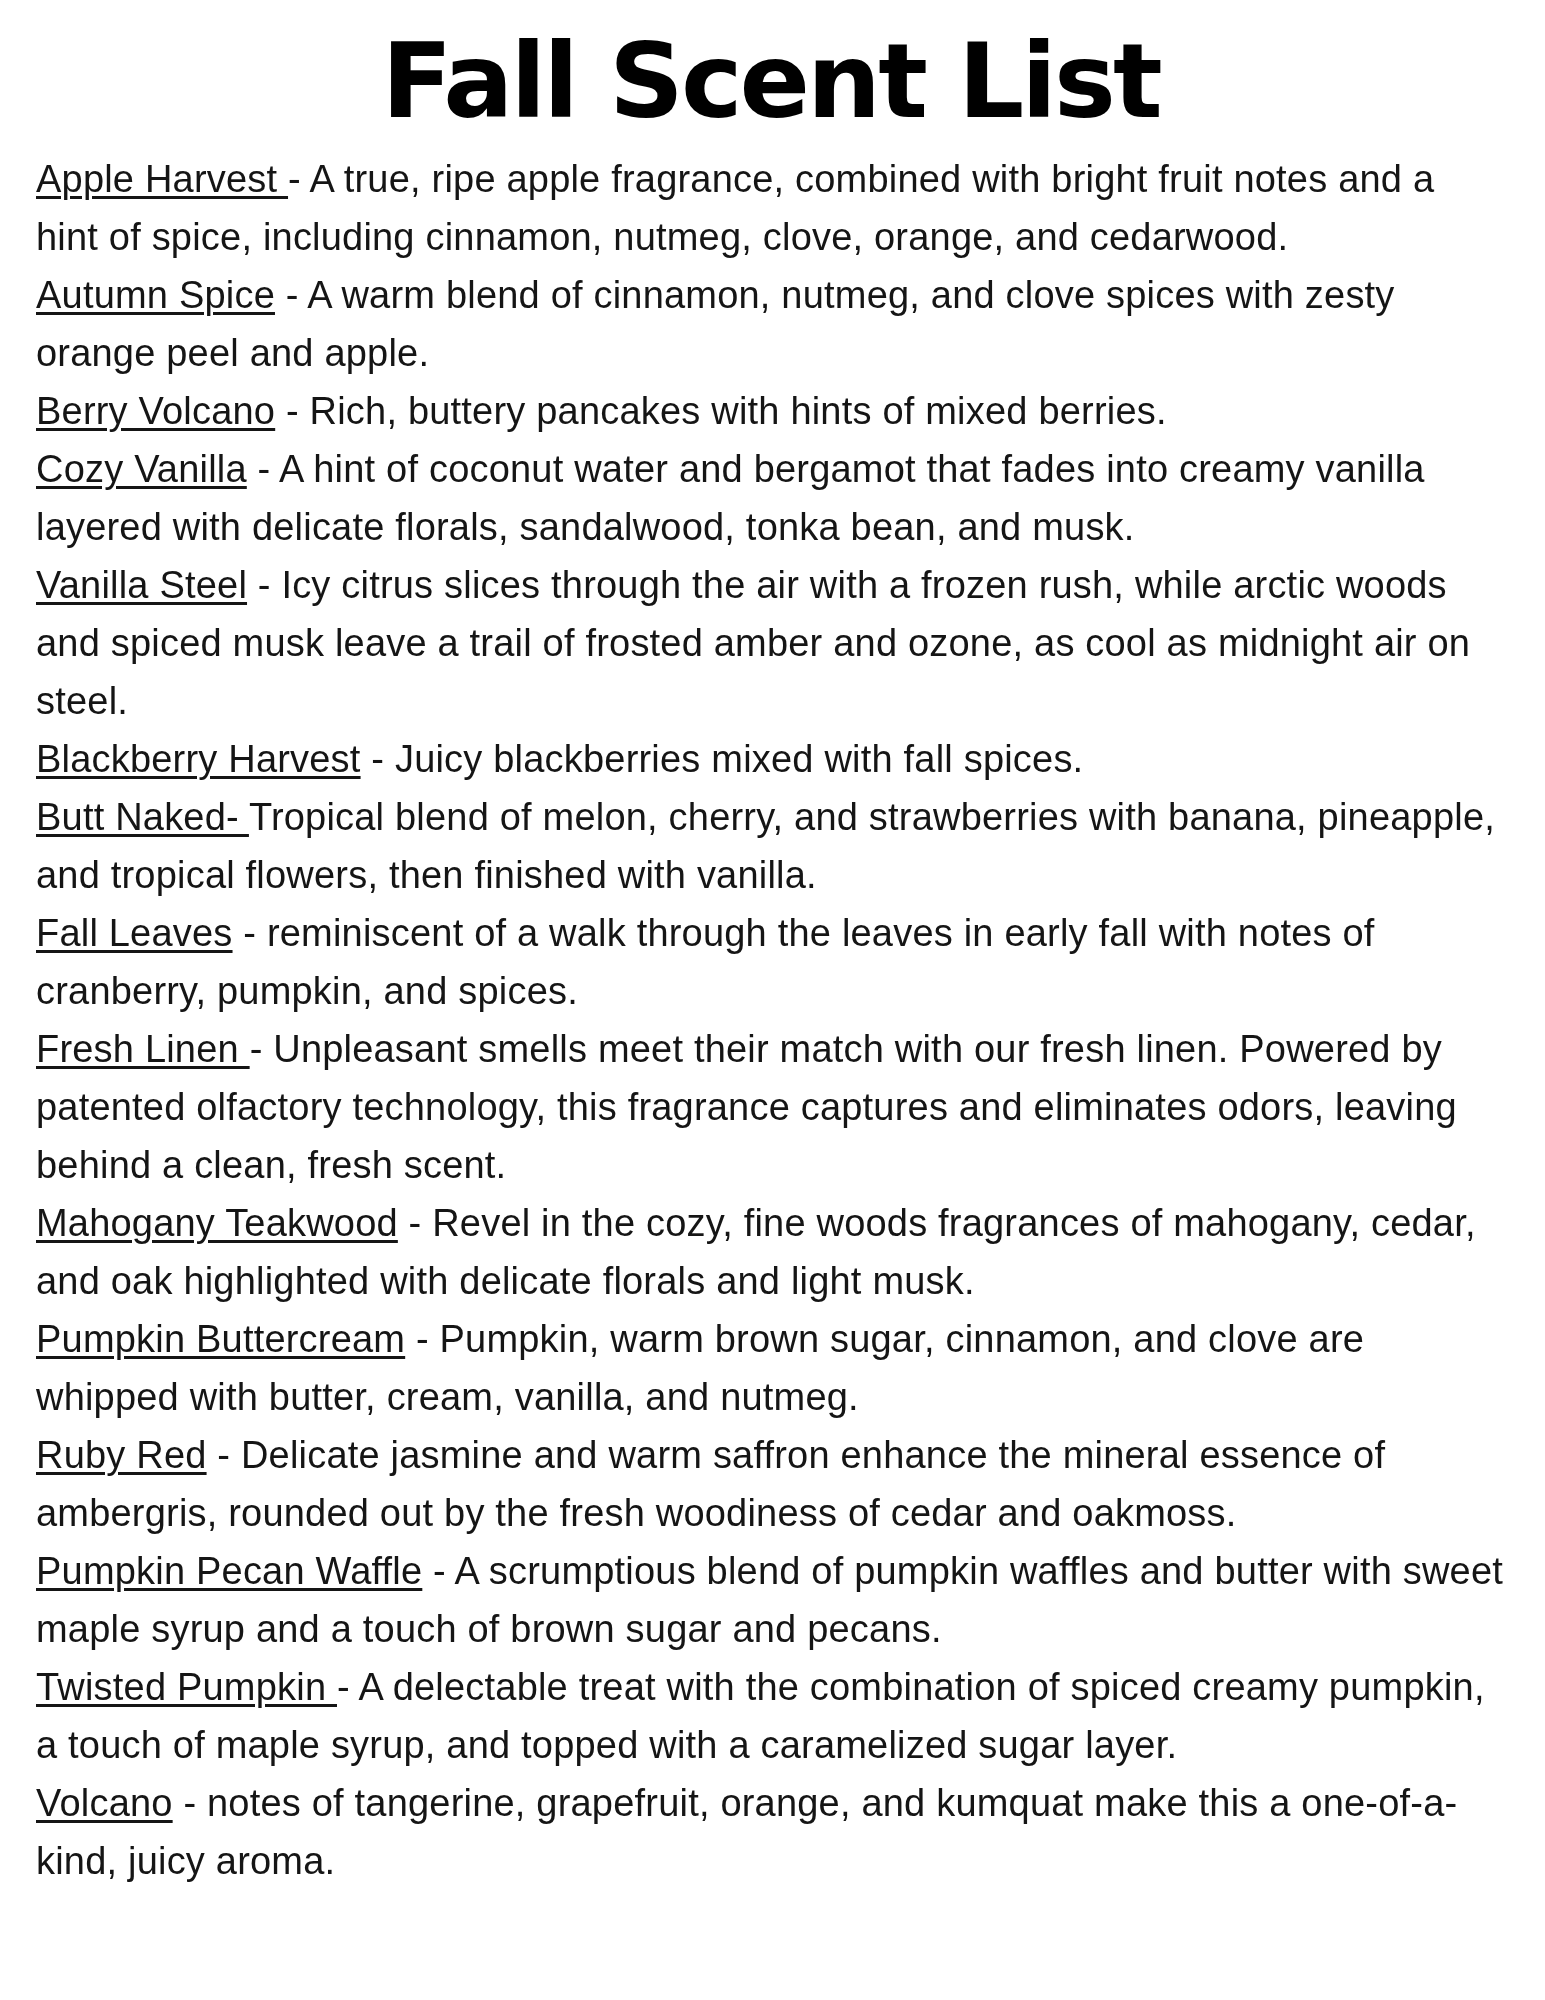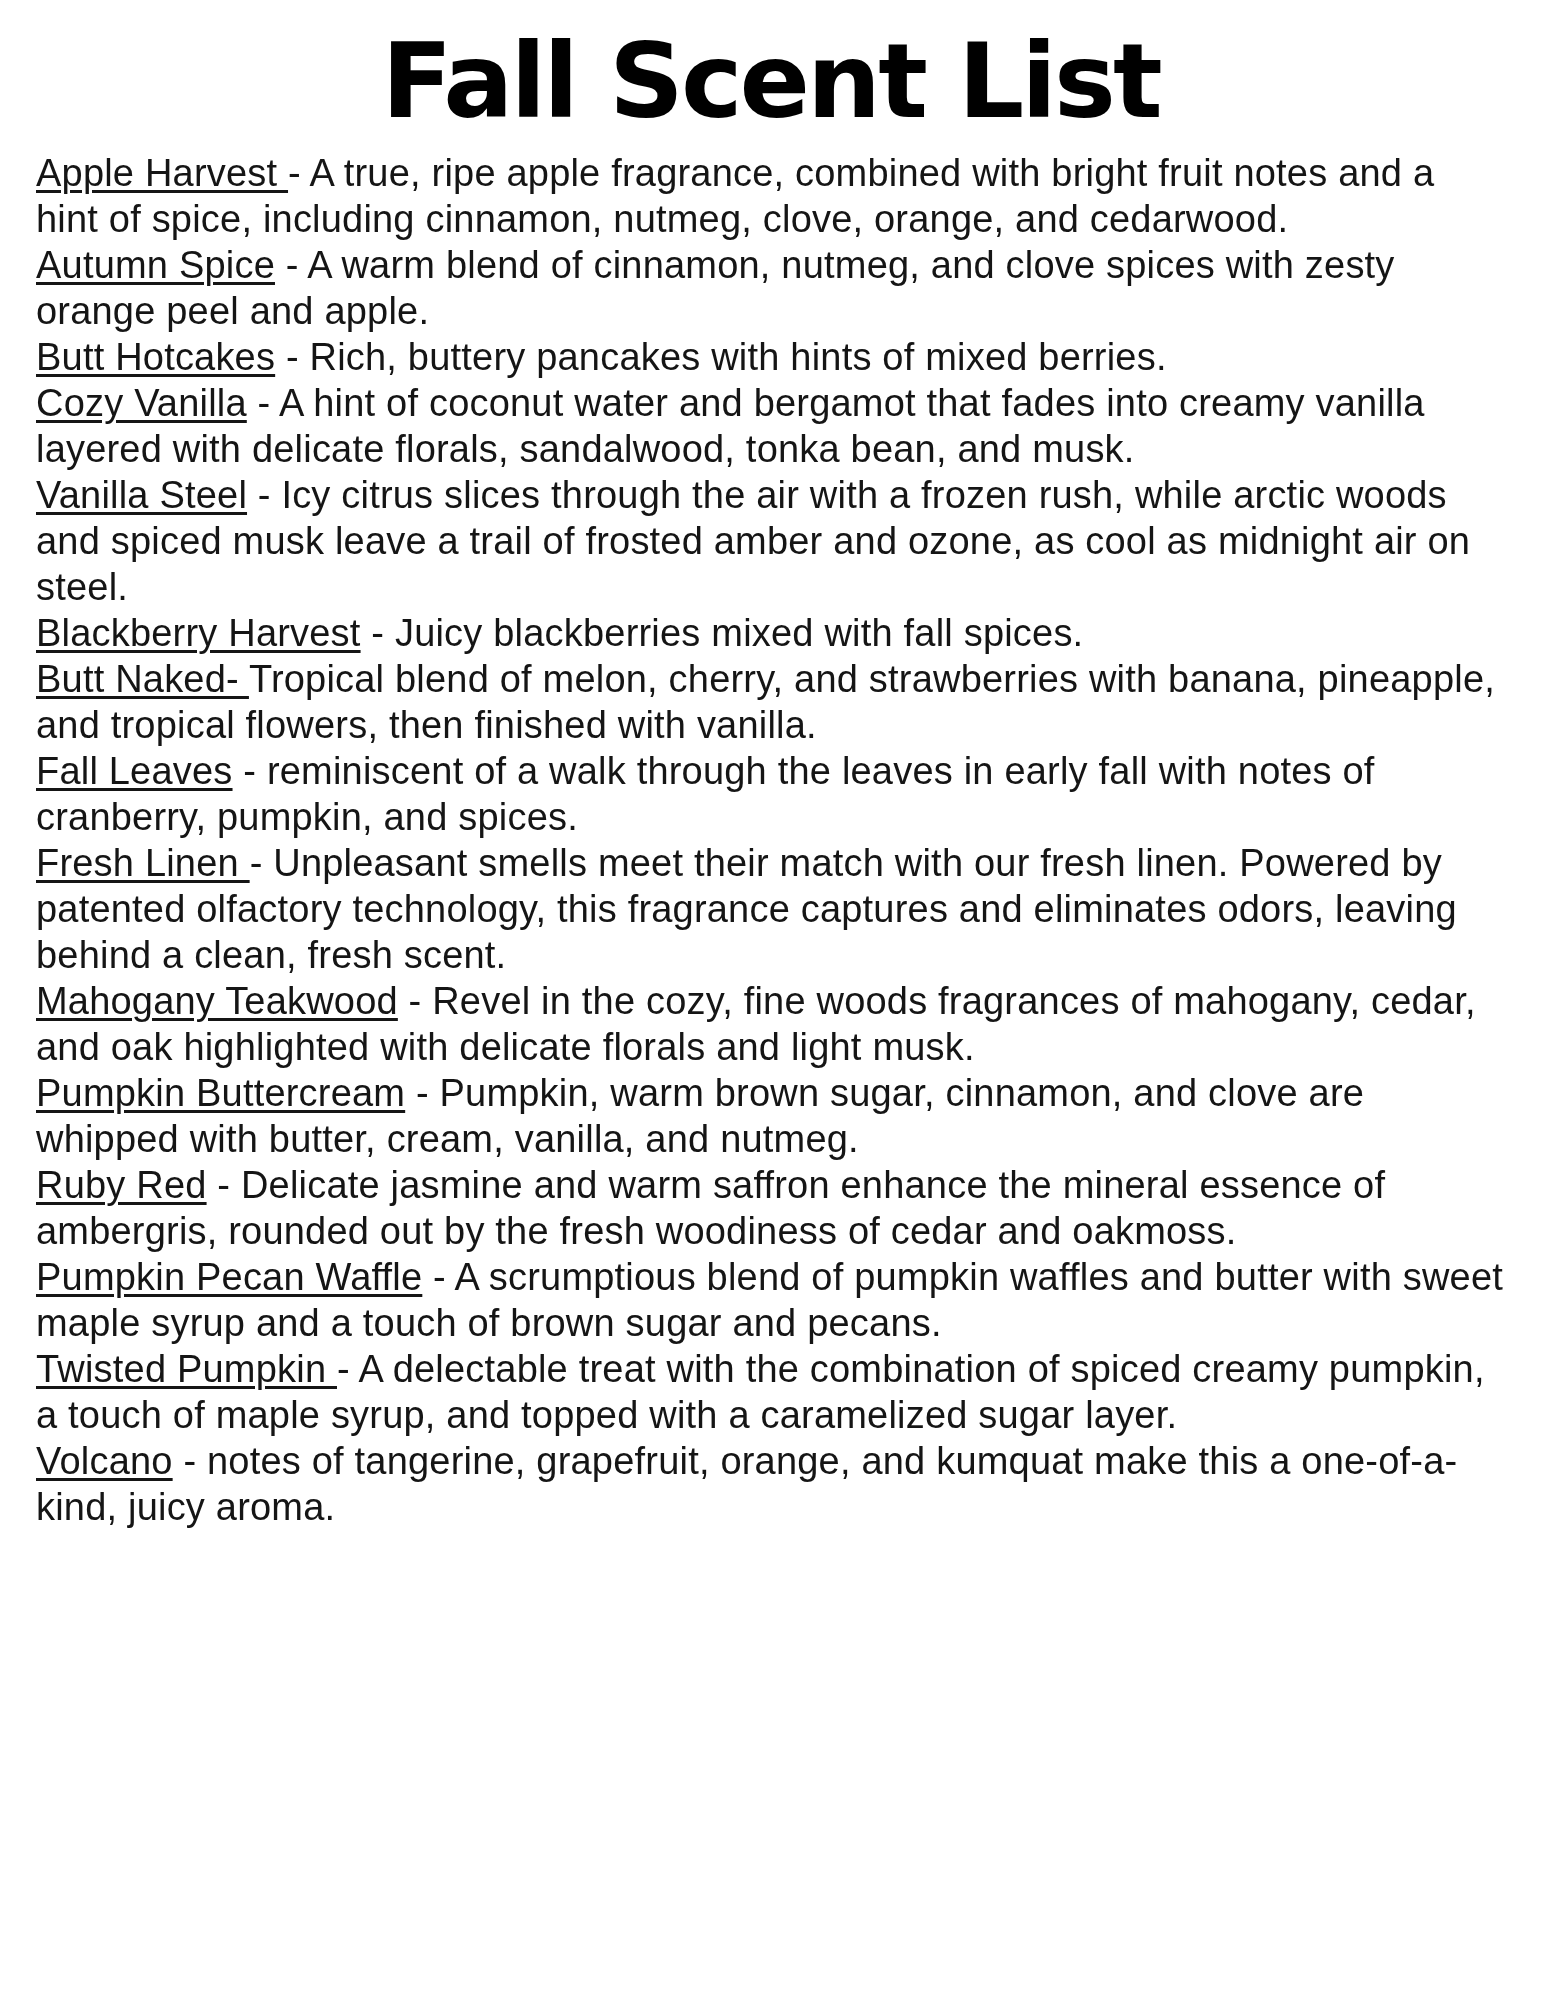--- a/index.html
+++ b/index.html
@@ -26,21 +26,21 @@
     font-weight: 800;
     font-size: 104px;
     line-height: 1.25;
     letter-spacing: -3px;
     text-align: center;
     color: #000000;
     margin: 0 0 4px 0;
   }
   .scent-list {
     font-size: 38px;
-    line-height: 46px;
+    line-height: 58px;
     letter-spacing: 0.2px;
   }
   .scent {
     margin: 0;
     white-space: pre-wrap;
   }
   .scent-name {
     text-decoration: underline;
     text-decoration-thickness: 3px;
     text-underline-offset: 4px;
@@ -49,21 +49,21 @@
 </head>
 <body>
 
 <div class="page">
   <h1 class="doc-title">Fall Scent List</h1>
   <div class="scent-list">
   <p class="scent"><span class="scent-name">Apple Harvest </span><span class="scent-desc">- A true, ripe apple fragrance, combined with bright fruit notes and a hint of spice, including cinnamon, nutmeg, clove, orange, and cedarwood.</span></p>
 
   <p class="scent"><span class="scent-name">Autumn Spice</span><span class="scent-desc"> - A warm blend of cinnamon, nutmeg, and clove spices with zesty orange peel and apple.</span></p>
 
-  <p class="scent"><span class="scent-name">Butt Hotcakes</span><span class="scent-desc"> - Rich, buttery pancakes with hints of mixed berries.</span></p>
+  <p class="scent"><span class="scent-name">Berry Volcano</span><span class="scent-desc"> - Rich, buttery pancakes with hints of mixed berries.</span></p>
 
   <p class="scent"><span class="scent-name">Cozy Vanilla</span><span class="scent-desc"> - A hint of coconut water and bergamot that fades into creamy vanilla layered with delicate florals, sandalwood, tonka bean, and musk.</span></p>
 
   <p class="scent"><span class="scent-name">Vanilla Steel</span><span class="scent-desc"> - Icy citrus slices through the air with a frozen rush, while arctic woods and spiced musk leave a trail of frosted amber and ozone, as cool as midnight air on steel.</span></p>
 
   <p class="scent"><span class="scent-name">Blackberry Harvest</span><span class="scent-desc"> - Juicy blackberries mixed with fall spices.</span></p>
 
   <p class="scent"><span class="scent-name">Butt Naked- </span><span class="scent-desc">Tropical blend of melon, cherry, and strawberries with banana, pineapple, and tropical flowers, then finished with vanilla.</span></p>
 
   <p class="scent"><span class="scent-name">Fall Leaves</span><span class="scent-desc"> - reminiscent of a walk through the leaves in early fall with notes of cranberry, pumpkin, and spices.</span></p>

